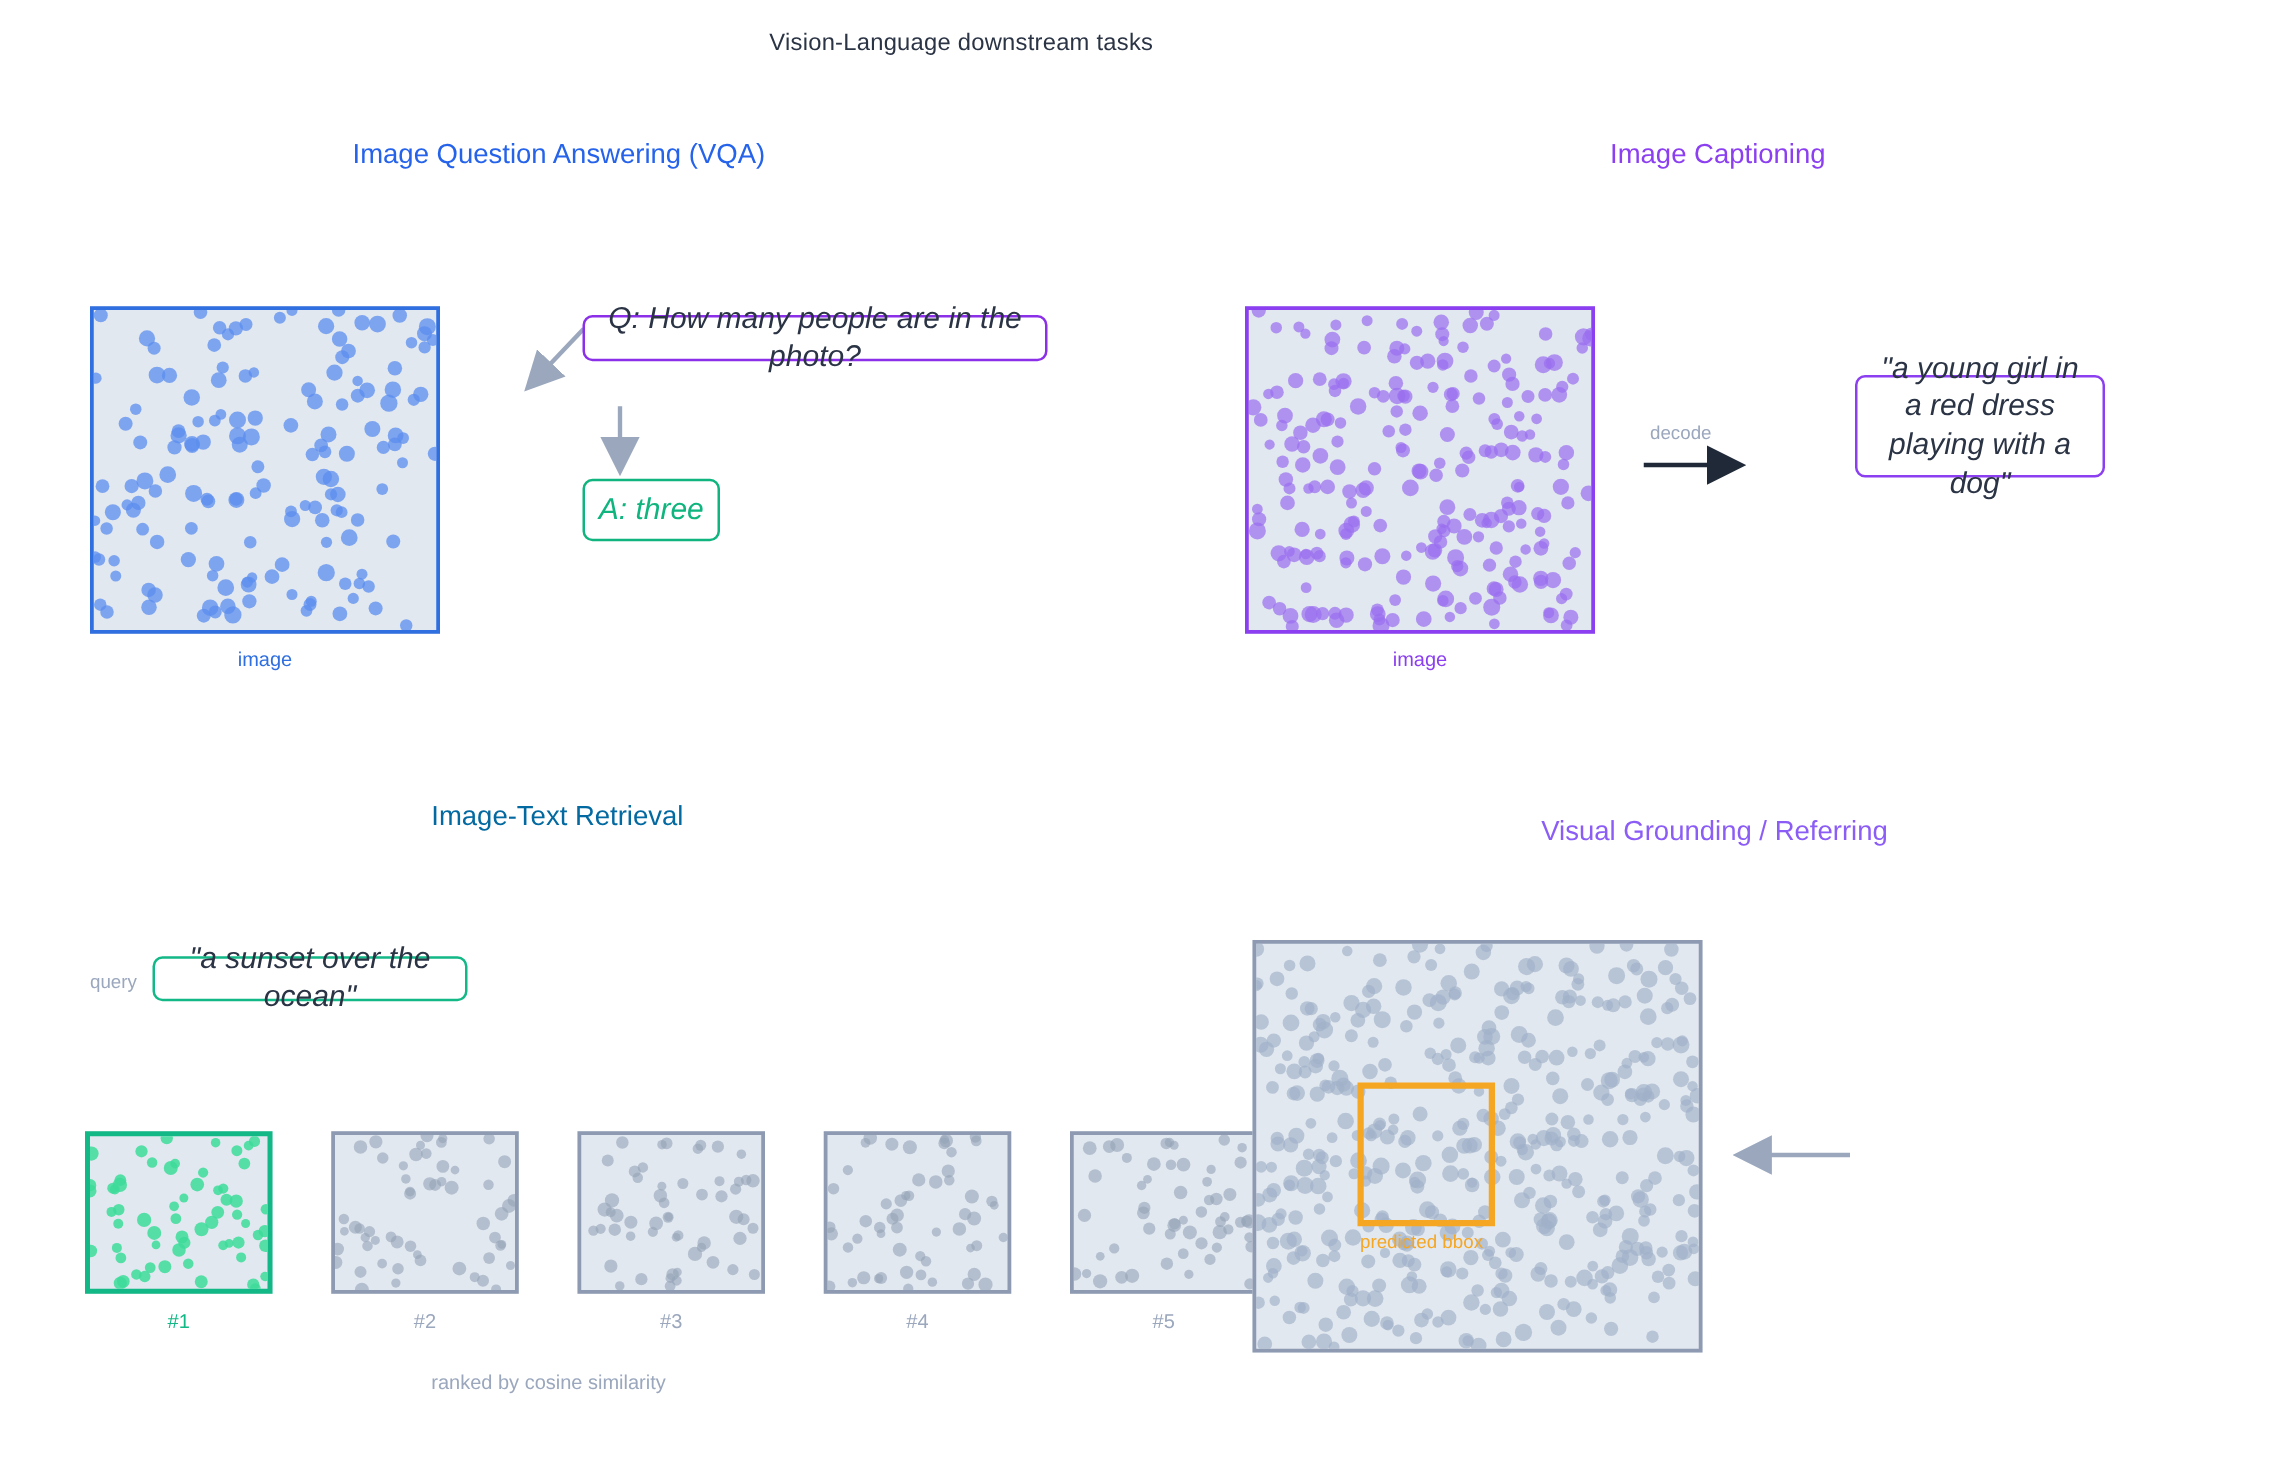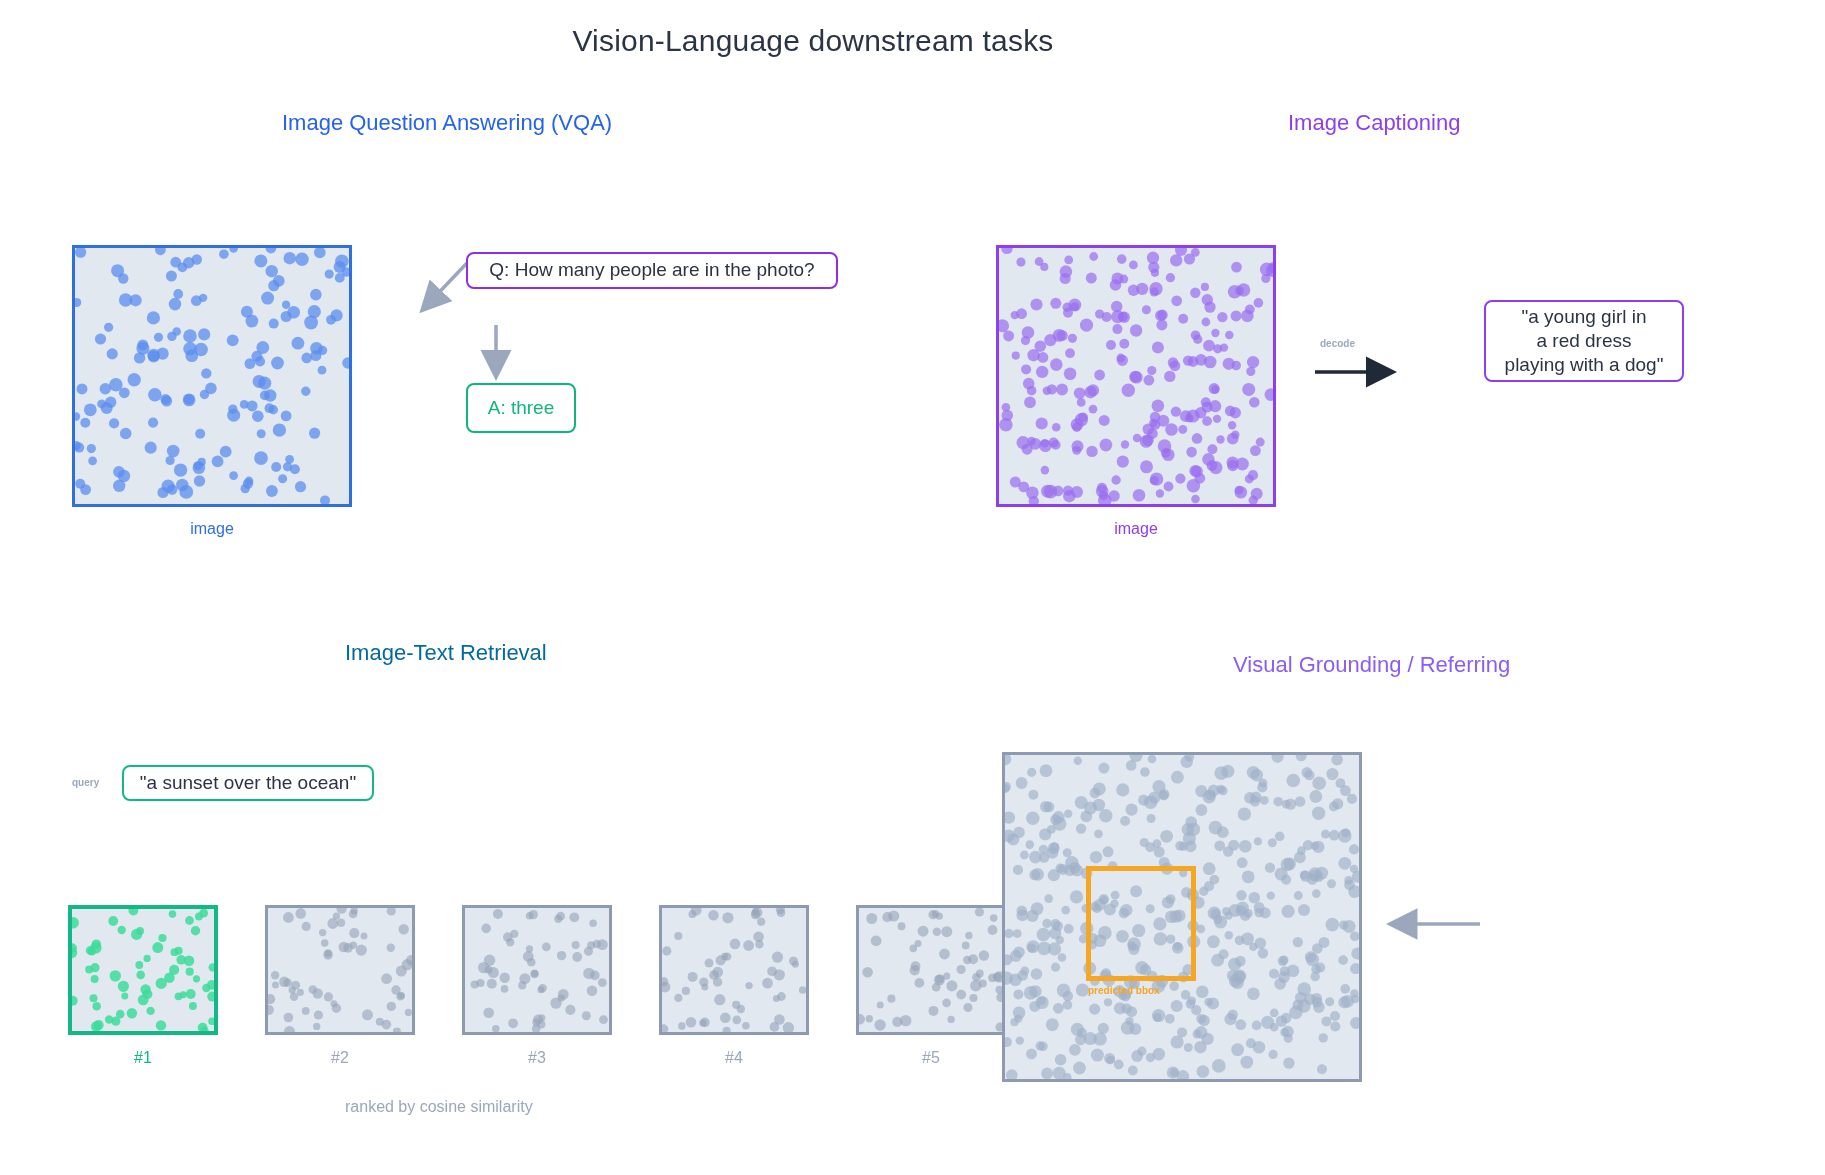--- a/index.html
+++ b/index.html
@@ -20,24 +20,23 @@
     left: 0; top: 0;
     width: 1825px;
     height: 1175px;
   }
   
   .main-title {
     position: absolute;
     left: 0; top: 24px;
     width: 1538px;
     text-align: center;
-    font-size: 30px;
+    font-size: 19px;
     color: #2b3445;
     letter-spacing: 0.2px;
-    margin-left: 44px;
   }
   .panel-title {
     position: absolute;
     font-size: 22px;
     white-space: nowrap;
   }
   
   .imgbox {
     position: absolute;
     background: #e2e8f0;
@@ -53,24 +52,25 @@
   
   .bubble {
     position: absolute;
     box-sizing: border-box;
     background: #ffffff;
     border-radius: 8px;
     display: flex;
     align-items: center;
     justify-content: center;
     text-align: center;
-    font-size: 19px;
+    font-size: 24px;
     line-height: 1.28;
     color: #2b3445;
     white-space: pre-line;
+    font-style: italic;
   }
   .bubble.q {
     border: 2.5px solid #8b2fe8;
     padding: 6px 10px;
   }
   .bubble.a {
     border: 2.5px solid #0fb47e;
     color: #0fb47e;
     padding: 23px 10px;
   }
@@ -81,24 +81,23 @@
   .bubble.query {
     border: 2.5px solid #12b886;
     padding: 5px 10px;
   }
   .bubble.expr {
     border: 2.8px solid #f5a623;
     padding: 8px 12px;
   }
   .small-label {
     position: absolute;
-    font-size: 10px;
+    font-size: 15px;
     color: #9aa7bd;
     white-space: nowrap;
-    font-weight: bold;
   }
   .arrow-svg { position: absolute; overflow: visible; }
   .rank-label {
     position: absolute;
     font-size: 16px;
     text-align: center;
     white-space: nowrap;
   }
   .foot-note {
     position: absolute;

